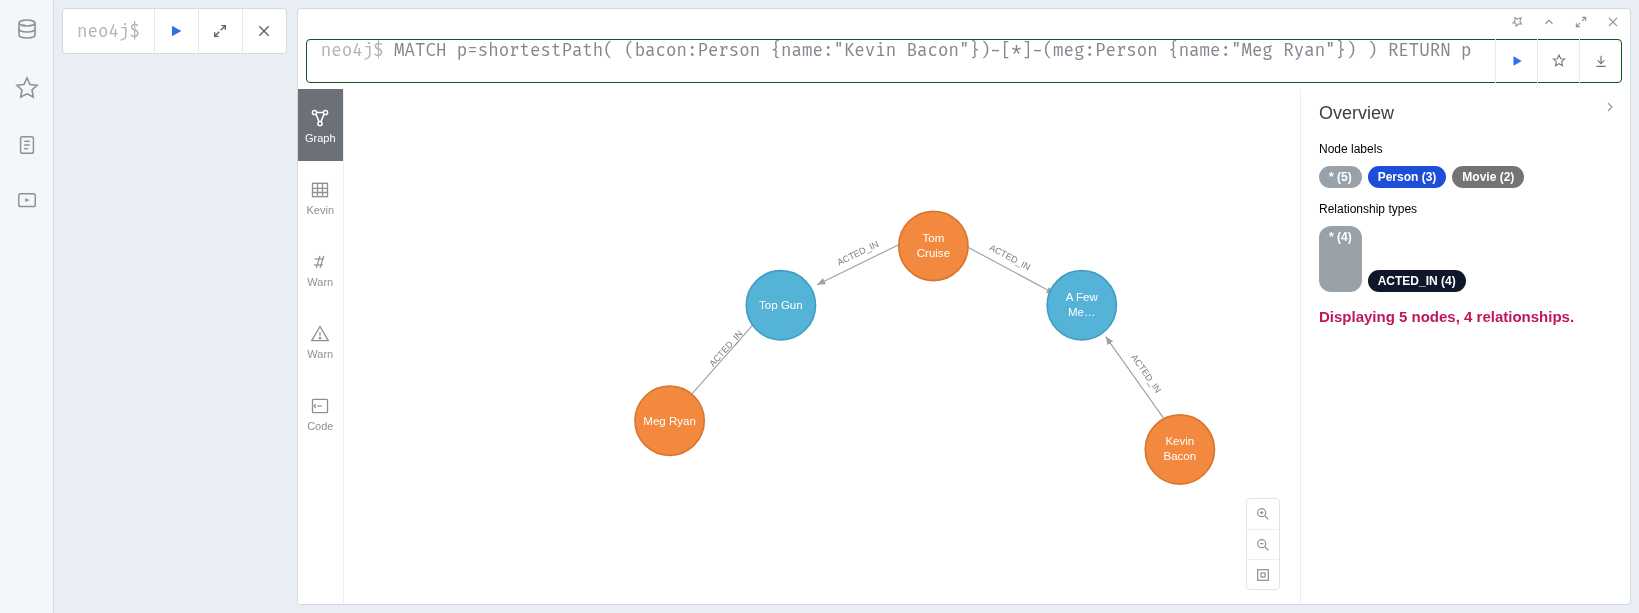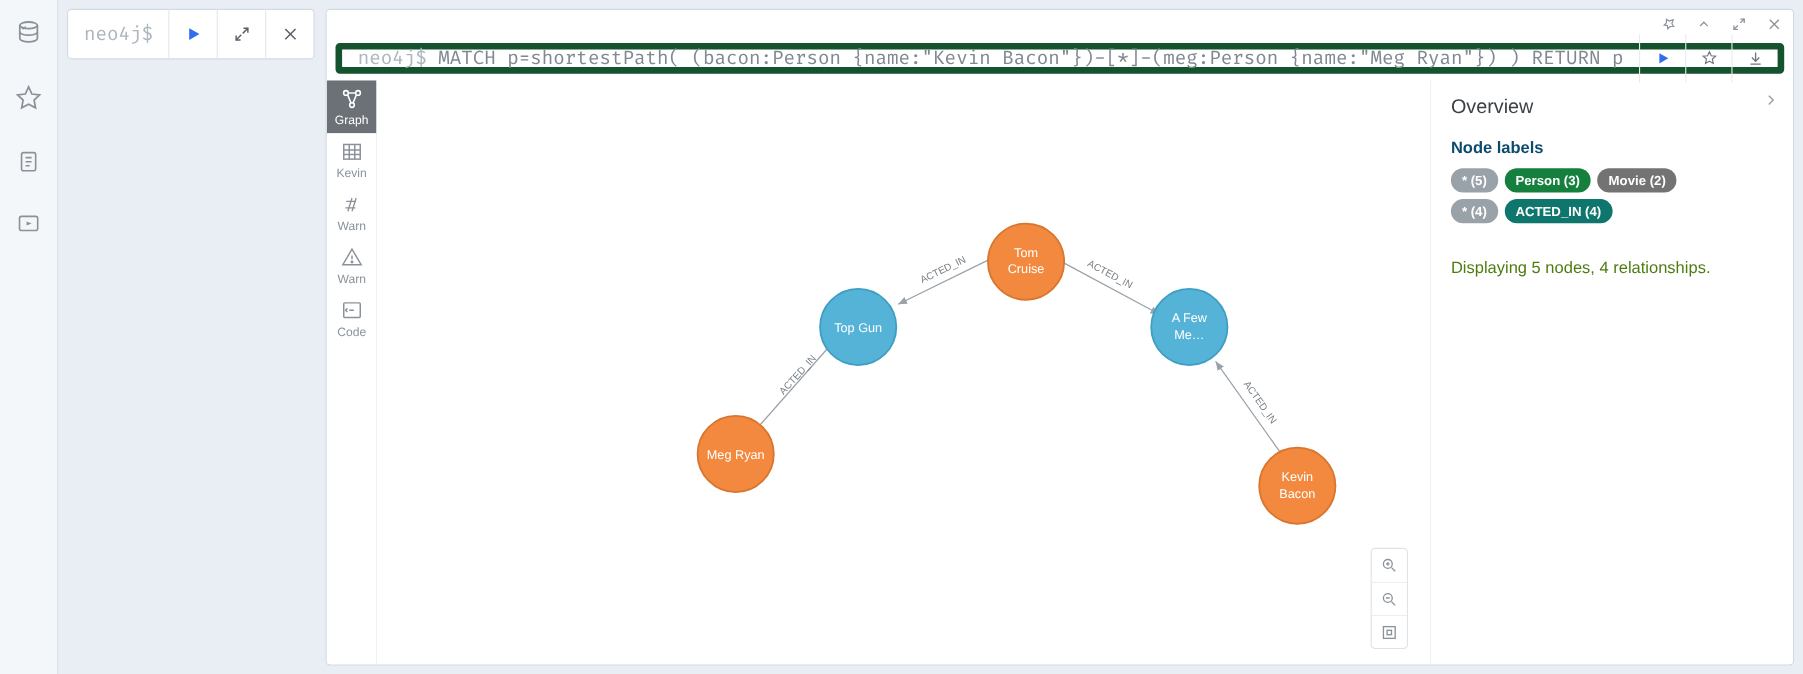--- a/index.html
+++ b/index.html
@@ -11,53 +11,53 @@
   .editor-bar { background:#fff; border:1px solid #d2dae1; border-radius:4px; display:flex; align-items:center; height:46px; }
   .editor-bar .prompt { font-family: "Fira Code", Menlo, Consolas, monospace; font-size:17px; color:#adb5bd; padding:0 14px; flex:1; }
   .editor-right { display:flex; align-items:center; height:100%; }
   .icon-btn { width:44px; height:46px; display:flex; align-items:center; justify-content:center; color:#5a6069; border-left:1px solid #e2e7ec; cursor:pointer; }
   .icon-btn.play { color:#2f6fed; }
   .icon-btn svg { display:block; }
 
   .result-frame { background:#fff; border:1px solid #d2dae1; border-radius:4px; flex:1; display:flex; flex-direction:column; overflow:hidden; }
   .result-header { display:flex; align-items:center; justify-content:flex-end; padding:4px 10px 0 10px; gap:18px; color:#8a9299; height:26px; }
   .result-header .hicon { cursor:pointer; }
-  .query-row { display:flex; align-items:center; border:6px solid #14532d; margin:4px 8px 6px 8px; border-radius:4px; height:28px; }
+  .query-row { display:flex; align-items:flex-start; border:1px solid #14532d; margin:4px 8px 6px 8px; border-radius:4px; height:44px; }
   .query-row .qtext { flex:1; font-family:"Fira Code",Menlo,Consolas,monospace; font-size:17px; color:#808891; padding:0 14px; white-space:nowrap; overflow:hidden; }
   .query-row .qtext .prompt-p { color:#adb5bd; }
   .query-row .qside { display:flex; align-items:center; height:100%; }
   .query-row .qbtn { width:42px; height:44px; display:flex; align-items:center; justify-content:center; color:#70767d; border-left:1px solid #e8ecef; cursor:pointer; }
   .query-row .qbtn.play { color:#2f6fed; }
 
   .result-body { flex:1; display:flex; overflow:hidden; }
   .view-tabs { width:46px; background:#fff; border-right:1px solid #eceff2; display:flex; flex-direction:column; }
-  .vtab { display:flex; flex-direction:column; align-items:center; justify-content:center; height:48px; color:#8a9299; font-size:11px; gap:3px; cursor:pointer; }
+  .vtab { display:flex; flex-direction:column; align-items:center; justify-content:center; height:72px; color:#8a9299; font-size:11px; gap:3px; cursor:pointer; }
   .vtab.active { background:#6b7177; color:#fff; }
   .vtab .vicon { height:22px; display:flex; align-items:center; }
 
   .canvas-wrap { flex:1; position:relative; background:#fff; }
   svg.graph-svg { position:absolute; inset:0; width:100%; height:100%; }
   .node-label { font-size:14px; fill:#fff; text-anchor:middle; pointer-events:none; font-family:-apple-system,BlinkMacSystemFont,"Segoe UI",Helvetica,Arial,sans-serif; }
   .rel-label { font-size:11px; fill:#7a8086; text-anchor:middle; font-family:-apple-system,BlinkMacSystemFont,"Segoe UI",sans-serif; }
 
   .zoom-controls { position:absolute; right:20px; bottom:14px; background:#fff; border:1px solid #dde3e9; border-radius:4px; display:flex; flex-direction:column; }
   .zoom-controls .zbtn { width:32px; height:30px; display:flex; align-items:center; justify-content:center; color:#8a9299; cursor:pointer; }
   .zoom-controls .zbtn + .zbtn { border-top:1px solid #eceff2; }
 
   .inspector { width:330px; border-left:1px solid #eceff2; padding:14px 18px 14px 18px; position:relative; }
   .inspector h2 { font-size:18px; font-weight:500; color:#3c4146; margin-bottom:18px; }
-  .inspector h3 { font-size:15px; font-weight:700; color:#0c4a6e; margin-bottom:10px; margin-top:14px; }
+  .inspector h3 { font-size:12px; font-weight:400; color:#000000; margin-bottom:10px; margin-top:14px; }
   .inspector .chev { position:absolute; right:12px; top:10px; color:#9aa0a6; cursor:pointer; }
   .pill-row { display:flex; flex-wrap:wrap; gap:6px; margin-bottom:6px; }
   .pill { font-size:12px; font-weight:600; color:#fff; padding:4px 10px; border-radius:12px; cursor:pointer; }
   .pill.grey { background:#9aa2a9; }
-  .pill.orange { background:#15803d; }
+  .pill.orange { background:#1d4ed8; }
   .pill.blue { background:#737373; }
-  .pill.dark { background:#0f766e; }
-  .summary { font-size:15px; color:#4d7c0f; margin-top:32px; }
+  .pill.dark { background:#0f172a;margin-top:44px; }
+  .summary { font-size:15px; color:#be185d; margin-top:16px;font-weight:bold; }
 </style>
 </head>
 <body>
 
 <div class="left-rail">
   <div class="rail-icon">
     <svg width="24" height="24" viewBox="0 0 24 24" fill="none" stroke="currentColor" stroke-width="1.6">
         <ellipse cx="12" cy="5" rx="8" ry="3"></ellipse>
         <path d="M4 5v6c0 1.7 3.6 3 8 3s8-1.3 8-3V5"></path>
         <path d="M4 11v6c0 1.7 3.6 3 8 3s8-1.3 8-3v-6"></path>
@@ -310,20 +310,21 @@
         </span>
         <h2>Overview</h2>
 
         <h3>Node labels</h3>
         <div class="pill-row">
           <span class="pill grey">* (5)</span>
           <span class="pill orange">Person (3)</span>
           <span class="pill blue">Movie (2)</span>
         </div>
 
+        <h3>Relationship types</h3>
         <div class="pill-row">
           <span class="pill grey">* (4)</span>
           <span class="pill dark">ACTED_IN (4)</span>
         </div>
 
         <p class="summary">Displaying 5 nodes, 4 relationships.</p>
       </div>
     </div>
   </div>
 </div>

